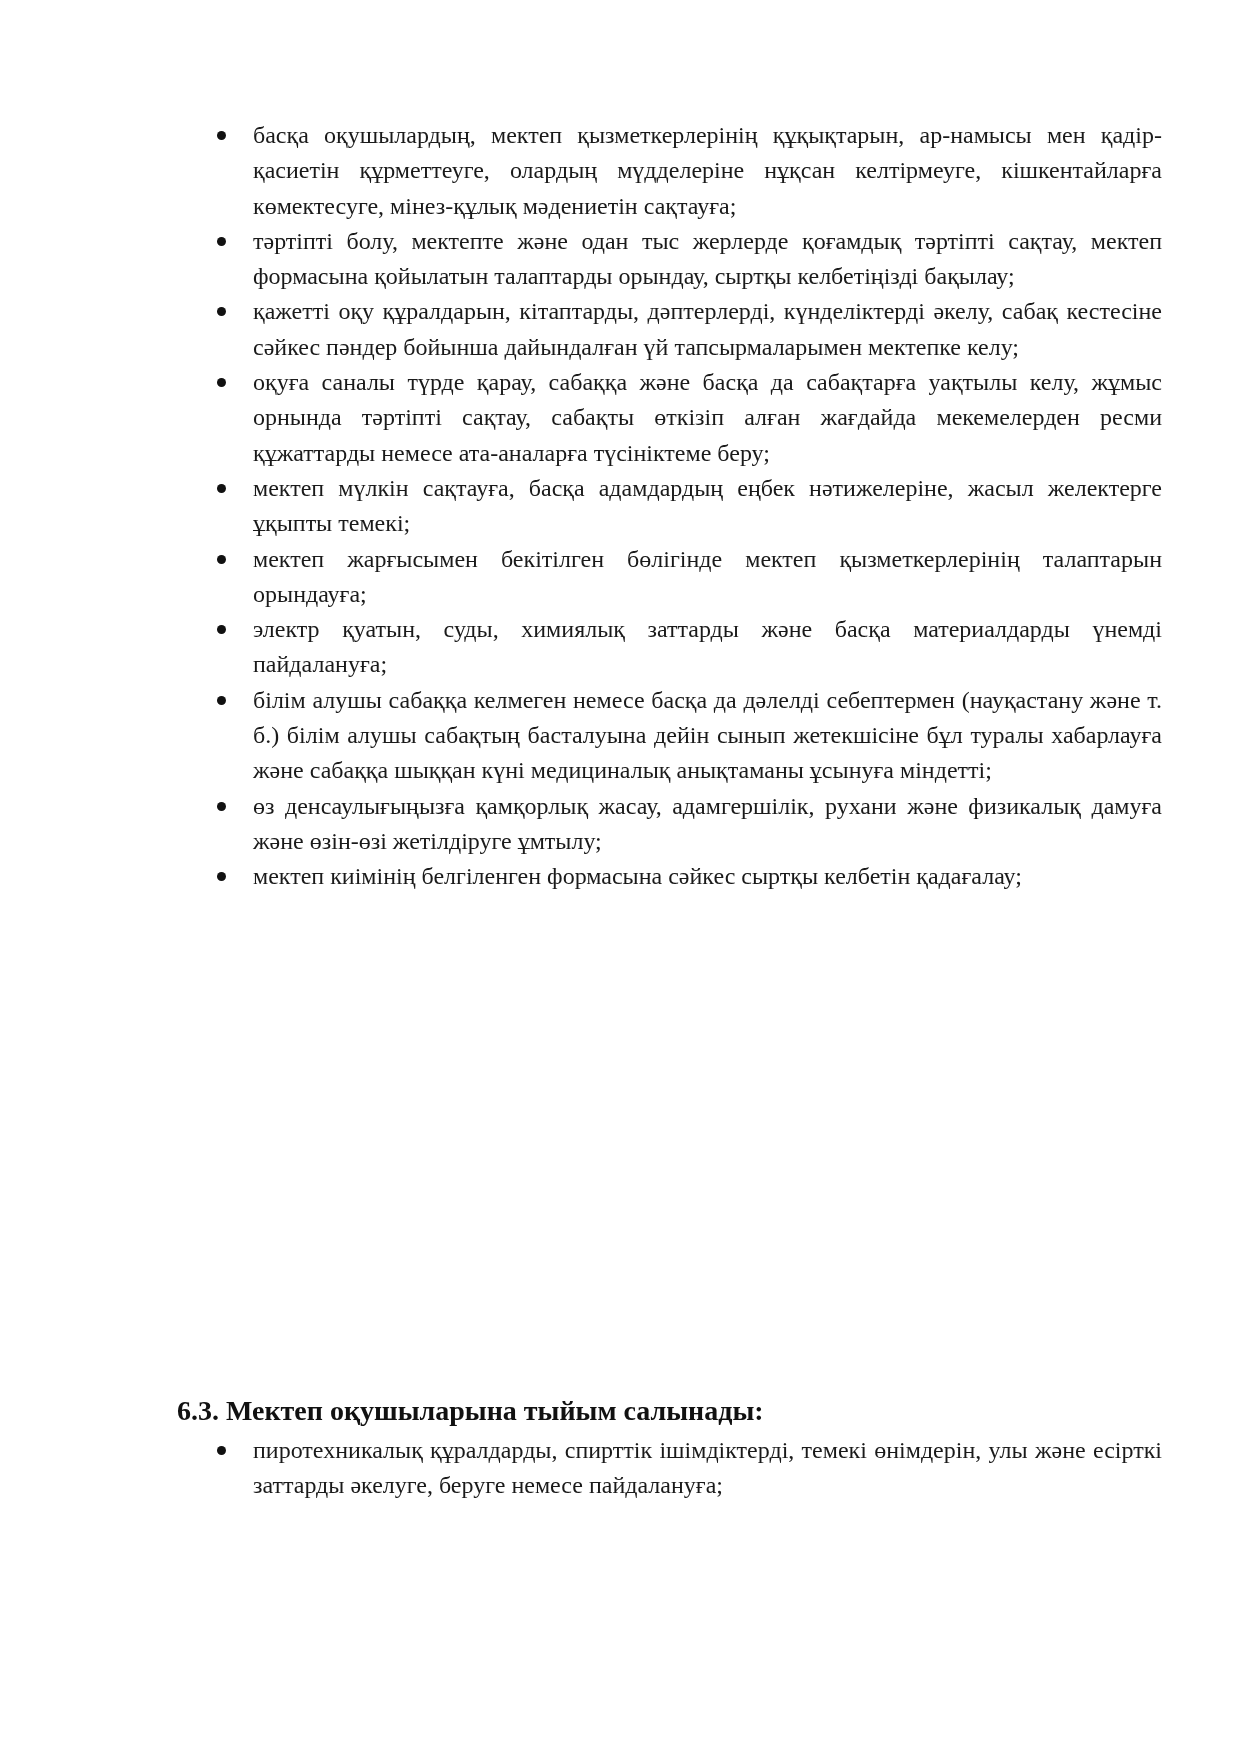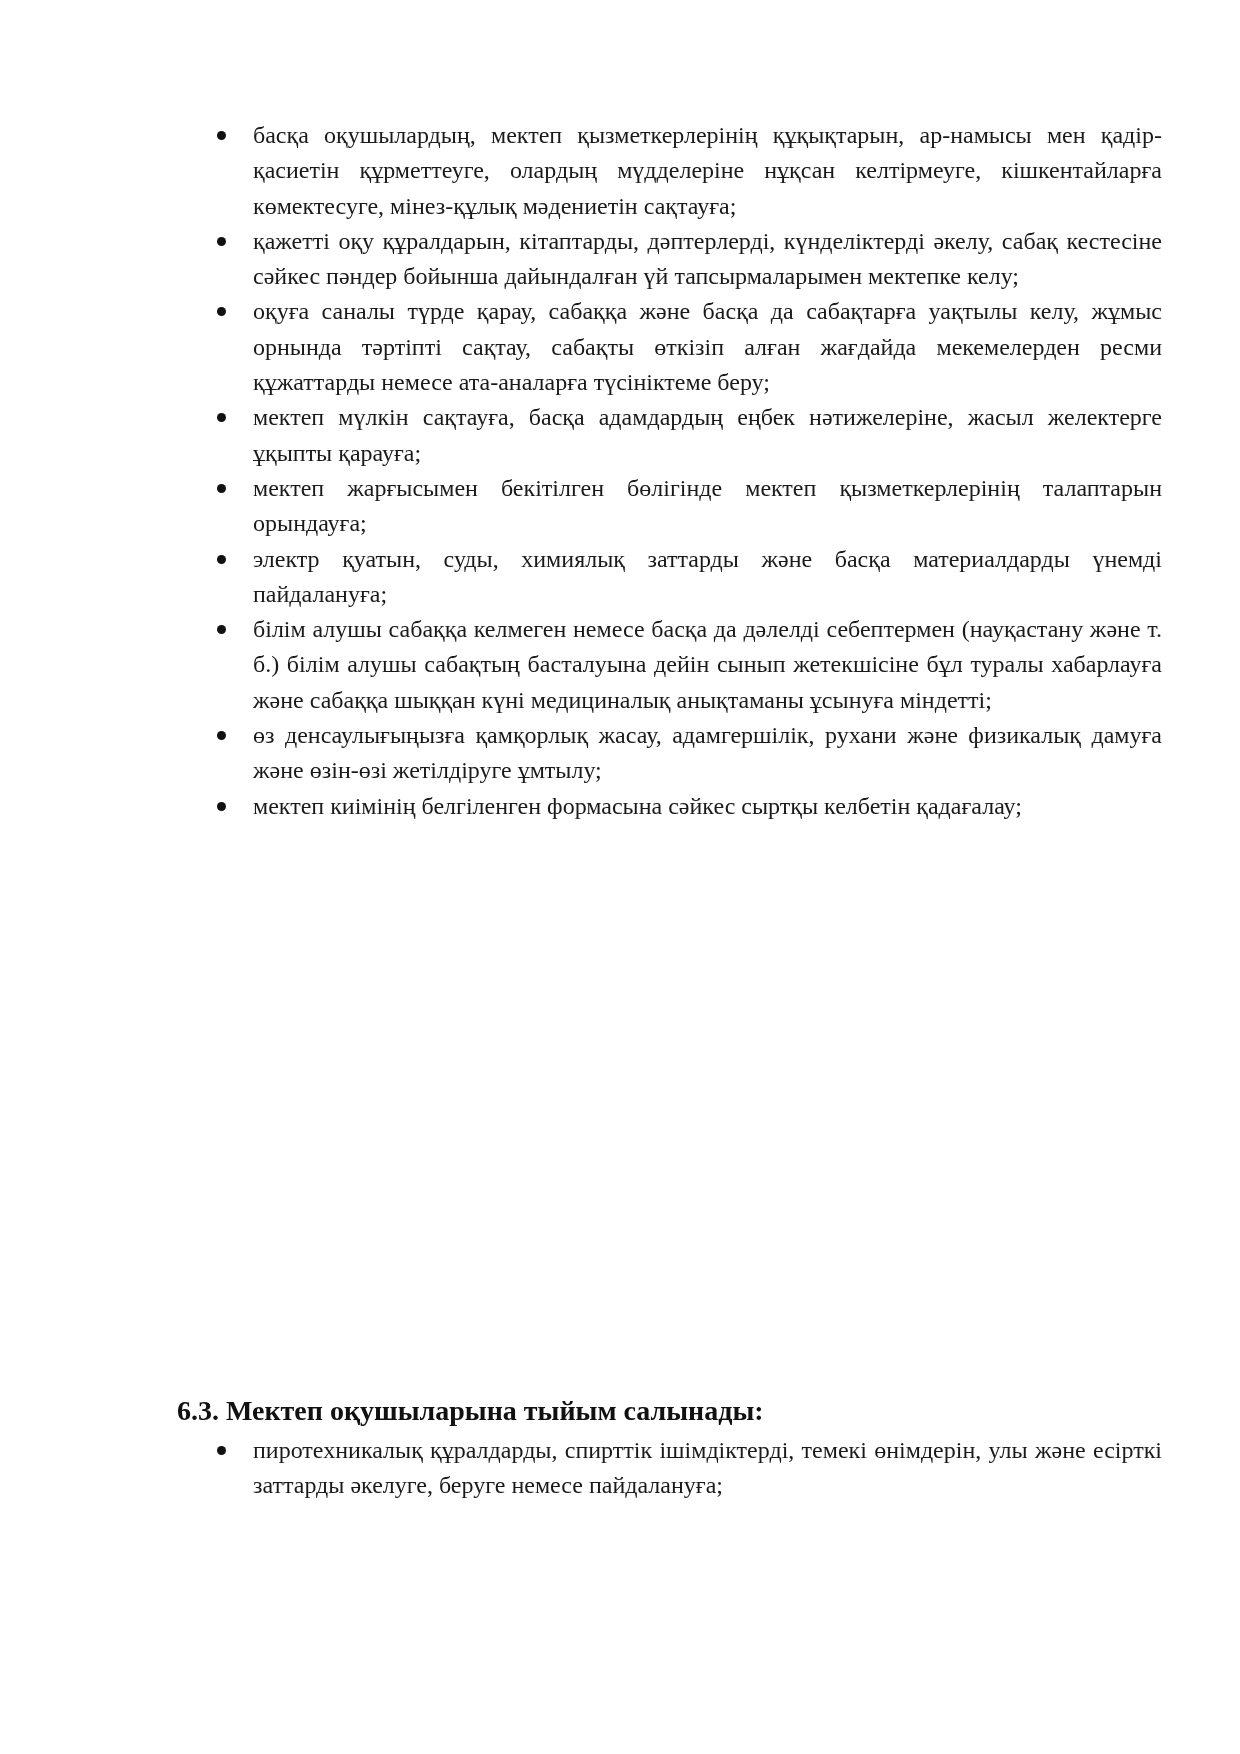--- a/index.html
+++ b/index.html
@@ -72,29 +72,33 @@
 
 <div class="page">
 
   <ul class="list list-1">
     <li class="item">
       <span class="bullet"></span>
       <span class="item-text">басқа оқушылардың, мектеп қызметкерлерінің құқықтарын, ар-намысы мен қадір-қасиетін құрметтеуге, олардың мүдделеріне нұқсан келтірмеуге, кішкентайларға көмектесуге, мінез-құлық мәдениетін сақтауға;</span>
     </li>
     <li class="item">
       <span class="bullet"></span>
+      <span class="item-text">тәртіпті болу, мектепте және одан тыс жерлерде қоғамдық тәртіпті сақтау, мектеп формасына қойылатын талаптарды орындау, сыртқы келбетіңізді бақылау;</span>
+    </li>
+    <li class="item">
+      <span class="bullet"></span>
       <span class="item-text">қажетті оқу құралдарын, кітаптарды, дәптерлерді, күнделіктерді әкелу, сабақ кестесіне сәйкес пәндер бойынша дайындалған үй тапсырмаларымен мектепке келу;</span>
     </li>
     <li class="item">
       <span class="bullet"></span>
       <span class="item-text">оқуға саналы түрде қарау, сабаққа және басқа да сабақтарға уақтылы келу, жұмыс орнында тәртіпті сақтау, сабақты өткізіп алған жағдайда мекемелерден ресми құжаттарды немесе ата-аналарға түсініктеме беру;</span>
     </li>
     <li class="item">
       <span class="bullet"></span>
-      <span class="item-text">мектеп мүлкін сақтауға, басқа адамдардың еңбек нәтижелеріне, жасыл желектерге ұқыпты қарауға;</span>
+      <span class="item-text">мектеп мүлкін сақтауға, басқа адамдардың еңбек нәтижелеріне, жасыл желектерге ұқыпты темекі;</span>
     </li>
     <li class="item">
       <span class="bullet"></span>
       <span class="item-text">мектеп жарғысымен бекітілген бөлігінде мектеп қызметкерлерінің талаптарын орындауға;</span>
     </li>
     <li class="item">
       <span class="bullet"></span>
       <span class="item-text">электр қуатын, суды, химиялық заттарды және басқа материалдарды үнемді пайдалануға;</span>
     </li>
     <li class="item">

